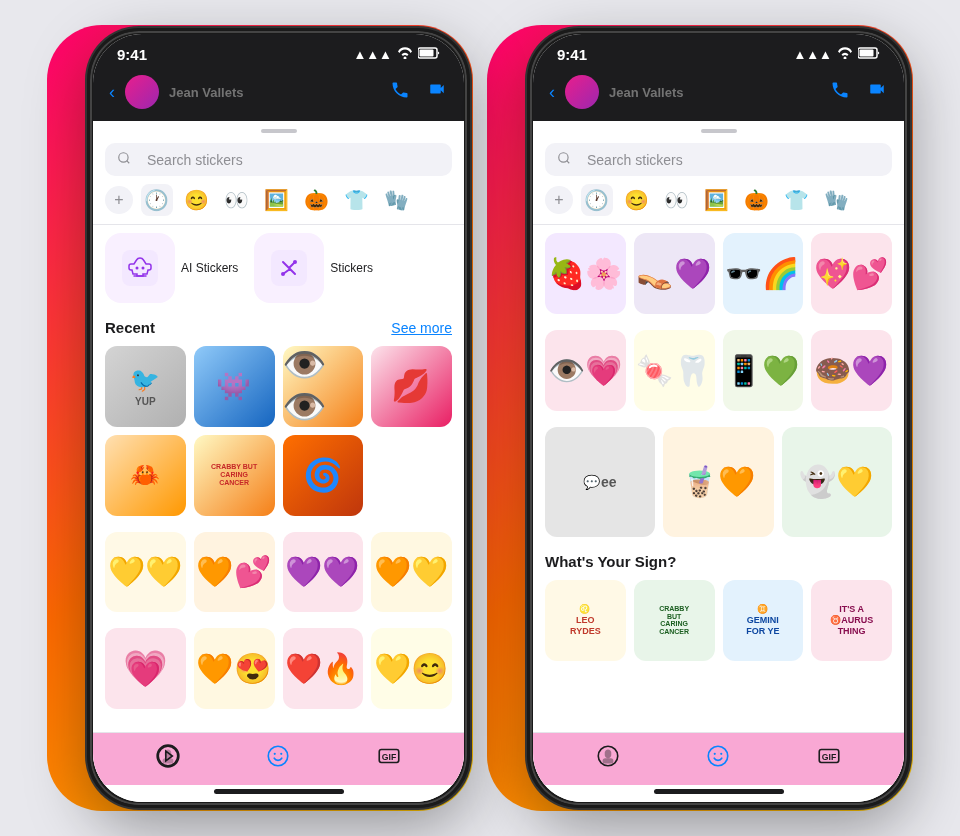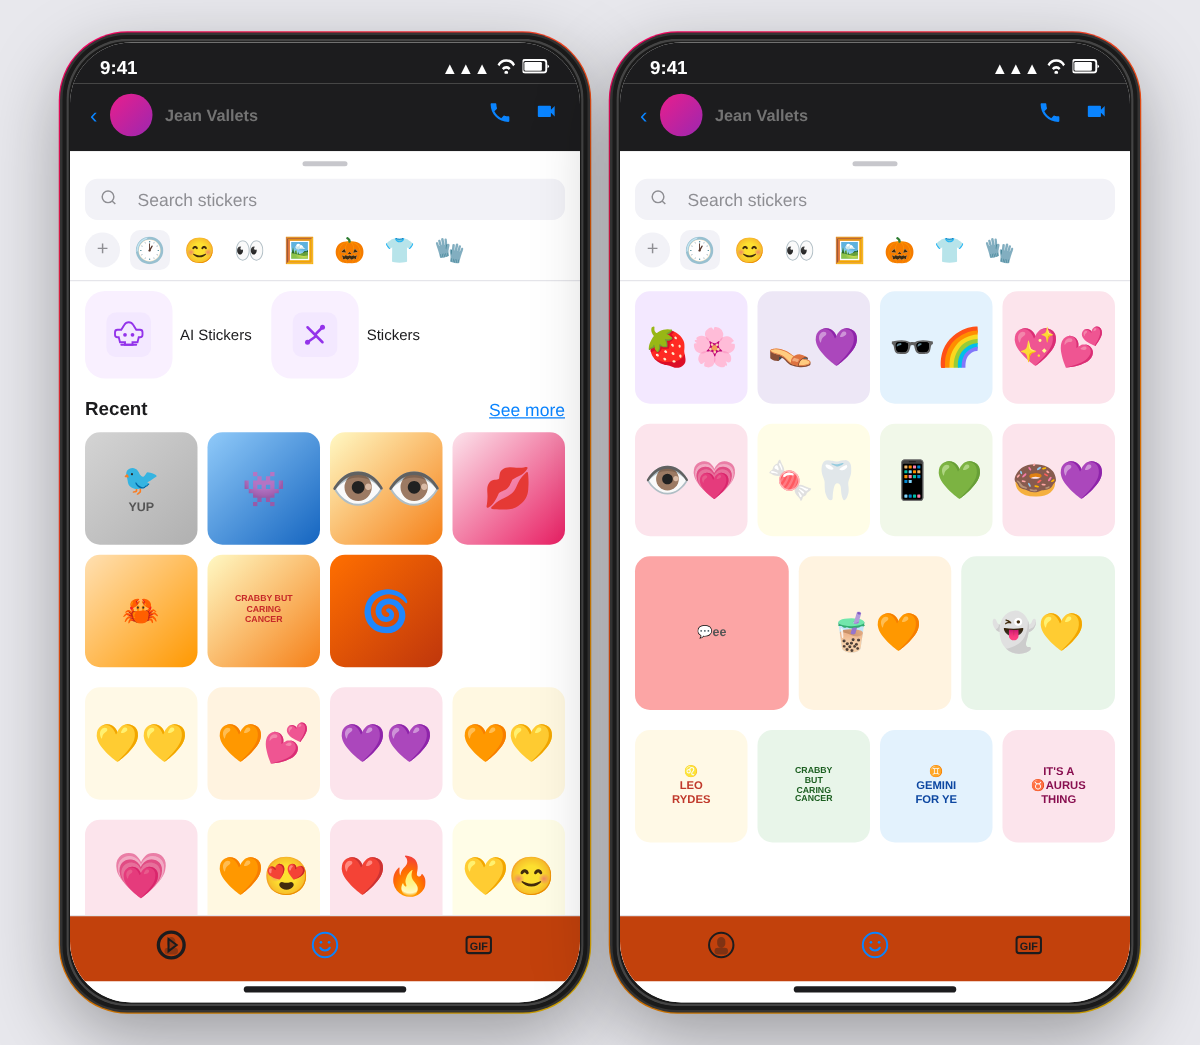--- a/index.html
+++ b/index.html
@@ -24,20 +24,21 @@
       position: absolute;
       inset: 0;
       border-radius: 52px;
       border: 3px solid #1a1a1a;
       background: #1a1a1a;
       box-shadow:
         0 0 0 2px #333,
         inset 0 0 0 2px #444,
         0 20px 60px rgba(0,0,0,0.35);
       overflow: hidden;
+      margin-left: 37px;
     }
 
     .phone-gradient-border {
       position: absolute;
       inset: -3px;
       border-radius: 55px;
       background: linear-gradient(135deg, #ff006e, #ff6b00, #ffcc00);
       z-index: -1;
     }
 
@@ -276,21 +277,21 @@
     }
     .sticker-tbh { background: linear-gradient(135deg, #ff9800, #f44336); color: white; font-size: 18px; font-weight: 900; border-radius: 8px; }
 
     
     .bottom-toolbar {
       display: flex;
       justify-content: space-around;
       align-items: center;
       padding: 10px 20px 16px;
       border-top: 1px solid #e5e5ea;
-      background: #c2410c;
+      background: #f9a8d4;
       flex-shrink: 0;
     }
 
     .toolbar-btn {
       display: flex;
       flex-direction: column;
       align-items: center;
       color: #1c1c1e;
       font-size: 22px;
       cursor: pointer;
@@ -575,25 +576,28 @@
           </div>
 
           <div class="sticker-grid">
             <div class="sticker-cell" style="background: #fce4ec; font-size: 30px;">👁️💗</div>
             <div class="sticker-cell" style="background: #fffde7; font-size: 30px;">🍬🦷</div>
             <div class="sticker-cell" style="background: #f1f8e9; font-size: 30px;">📱💚</div>
             <div class="sticker-cell" style="background: #fce4ec; font-size: 30px;">🍩💜</div>
           </div>
 
           <div class="sticker-grid" style="grid-template-columns: repeat(3, 1fr);">
-            <div class="sticker-cell" style="background: #fca5a5; font-size: 10px; font-weight: 700; color: #555; text-align: center;">💬ee</div>
+            <div class="sticker-cell" style="background: #e5e5e5; font-size: 14px; font-weight: 700; color: #555; text-align: center;">💬ee</div>
             <div class="sticker-cell" style="background: #fff3e0; font-size: 30px;">🧋🧡</div>
             <div class="sticker-cell" style="background: #e8f5e9; font-size: 30px;">👻💛</div>
           </div>
 
+          <div class="section-header" style="margin-top: 12px;">
+            <span class="section-title">What's Your Sign?</span>
+          </div>
 
           <div class="sticker-grid">
             <div class="sticker-cell" style="background: #fff9e6; font-size: 9px; font-weight: 900; color: #c0392b; text-align: center; line-height: 1.2;">♌<br>LEO<br>RYDES</div>
             <div class="sticker-cell" style="background: #e8f5e9; font-size: 7px; font-weight: 900; color: #1b5e20; text-align: center; line-height: 1.1; padding: 2px;">CRABBY<br>BUT<br>CARING<br>CANCER</div>
             <div class="sticker-cell" style="background: #e3f2fd; font-size: 9px; font-weight: 900; color: #0d47a1; text-align: center; line-height: 1.2;">♊<br>GEMINI<br>FOR YE</div>
             <div class="sticker-cell" style="background: #fce4ec; font-size: 9px; font-weight: 900; color: #880e4f; text-align: center; line-height: 1.2;">IT'S A<br>♉AURUS<br>THING</div>
           </div>
 
         </div>
 

